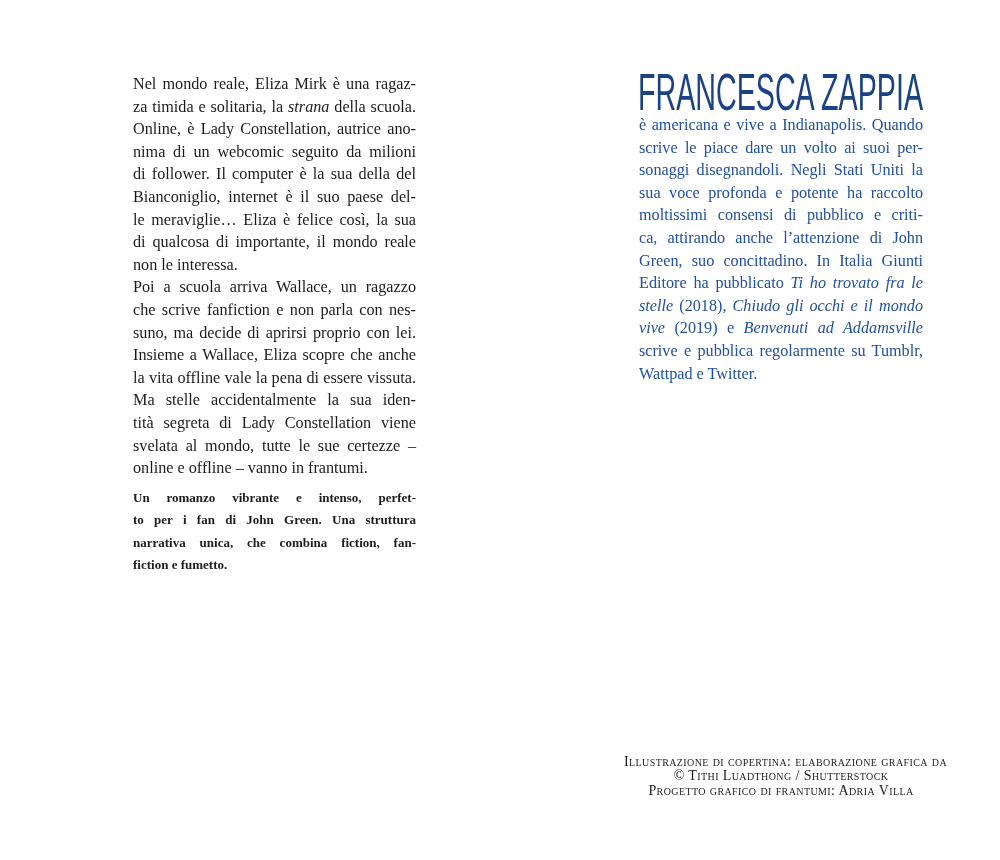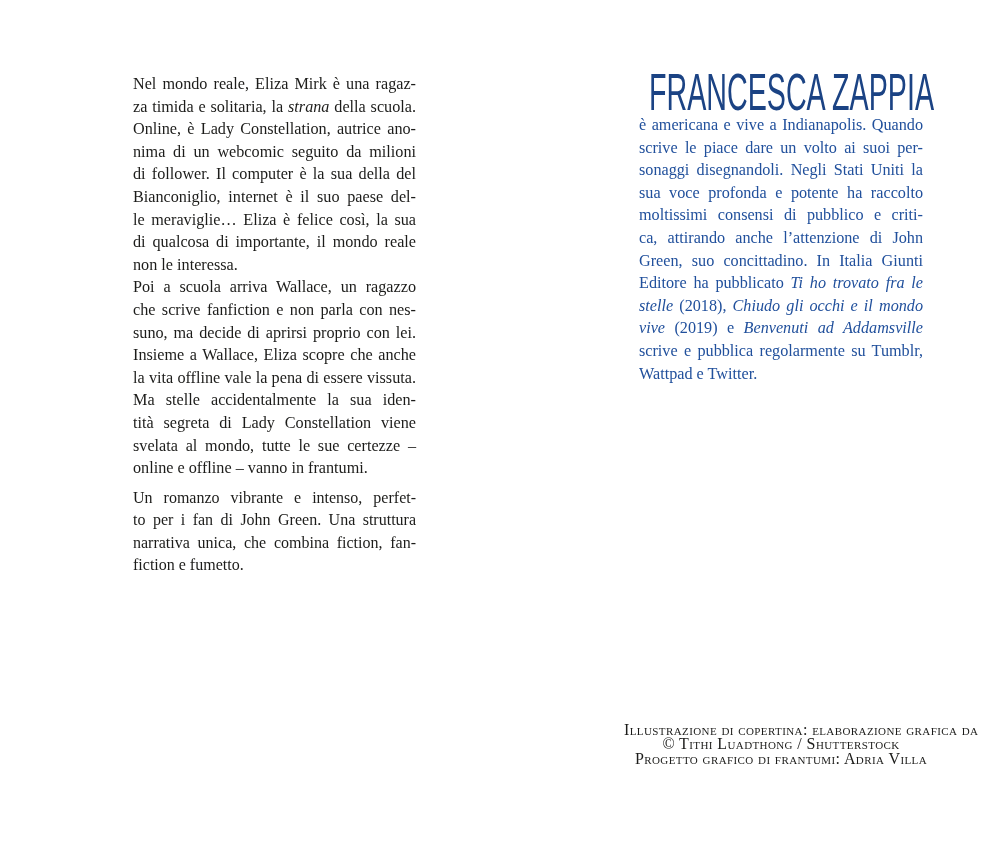--- a/index.html
+++ b/index.html
@@ -26,56 +26,55 @@
   }
   .line {
     text-align: justify;
     text-align-last: justify;
     white-space: nowrap;
   }
   .line-last {
     text-align-last: left;
   }
   .para-bold {
-    font-weight: normal;
+    font-weight: bold;
     margin-top: 7px;
-    font-size: 16px;
+    font-size: 13px;
   }
   .author-title {
     position: absolute;
     left: 638px;
     top: 70px;
     width: 286px;
     height: 46px;
     color: var(--title-blue, #1b4384);
-    margin-left: 11px;
   }
   .author-title svg {
     display: block;
   }
   .author-title text {
     font-family: "Liberation Sans", sans-serif;
     fill: currentColor;
   }
   .bio {
     position: absolute;
     left: 639px;
     top: 114px;
     width: 284px;
     font-size: 16.2px;
     line-height: 22.6px;
     color: var(--bio-blue, #21509c);
   }
   .credits {
     position: absolute;
     left: 624px;
-    top: 723px;
+    top: 755px;
     width: 314px;
     font-variant: small-caps;
-    font-size: 16px;
+    font-size: 14px;
     line-height: 14.4px;
     letter-spacing: 0.4px;
     color: var(--body-black, #1d1d1b);
   }
   .credits .line {
     text-align: center;
     text-align-last: center;
     white-space: nowrap;
   }
 </style>

